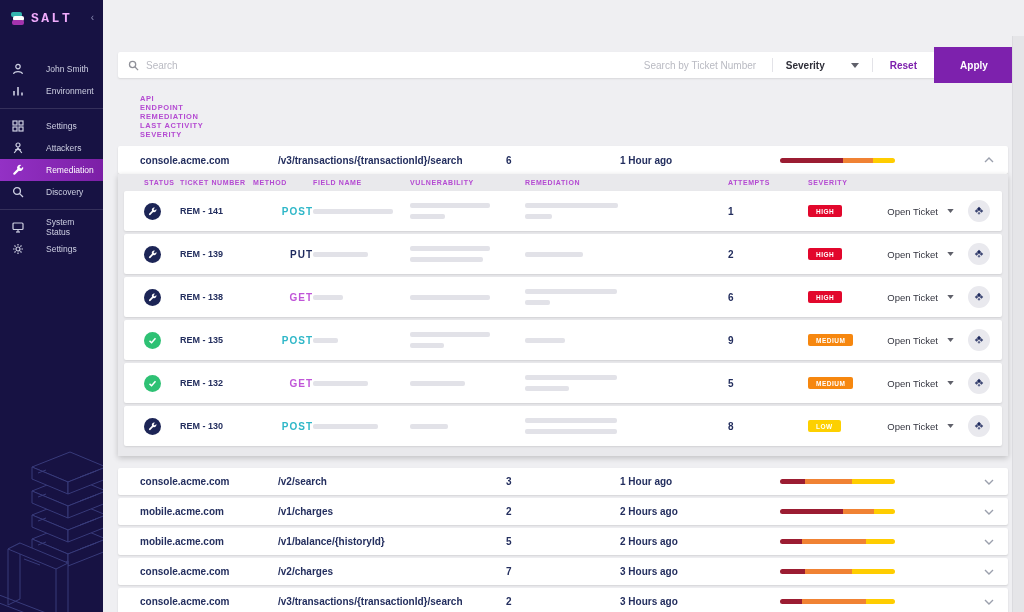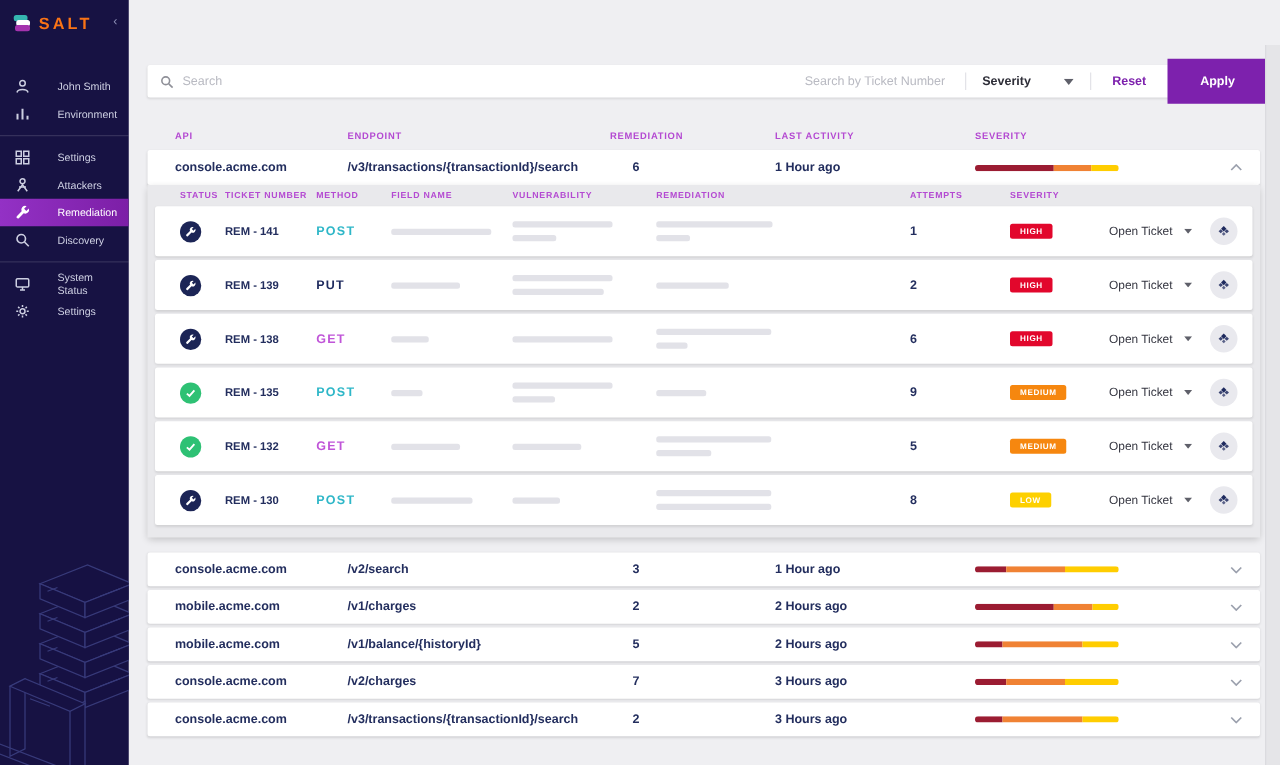--- a/index.html
+++ b/index.html
@@ -3,21 +3,21 @@
 <meta charset="utf-8">
 <style>
   * { margin:0; padding:0; box-sizing:border-box; }
   html,body { width:1024px; height:612px; overflow:hidden; }
   body { font-family:"Liberation Sans", sans-serif; background:#efeff2; position:relative; }
 
   
   .sidebar { position:absolute; left:0; top:0; width:103px; height:612px;
              background:var(--sidebar-bg,#171243); color:#cdcfe2; z-index:6; overflow:hidden; }
   .logo-row { height:36px; display:flex; align-items:center; gap:5px; padding:0 9px 0 10px; }
-  .logo-text { color:#f97316; font-weight:bold; font-size:13px; letter-spacing:2.5px; flex:1; }
+  .logo-text { color:#f0abfc; font-weight:bold; font-size:13px; letter-spacing:2.5px; flex:1;font-family:Liberation Mono, monospace; }
   .collapse { color:#8b8db4; font-size:10px; cursor:pointer; line-height:1; }
   .nav { margin-top:22px; }
   .nav-item { height:22px; display:flex; align-items:center; gap:22px; padding:0 9px 0 11px;
               font-size:8.5px; cursor:pointer; }
   .nav-item .ico { width:13px; height:13px; display:flex; align-items:center; justify-content:center; flex:none; }
   .nav-item.active { background:linear-gradient(90deg,#9331c5,#7c1fa6); color:#fff; }
   .badge-circle { margin-left:auto; background:#8d2eb8; color:#fff; min-width:13px; height:13px;
                   border-radius:50%; font-size:6.5px; font-weight:bold; display:flex; align-items:center; justify-content:center; }
   .badge-pill { margin-left:auto; background:#fff; color:#7d21ad; border-radius:8px;
                 font-size:6.5px; font-weight:bold; padding:2px 5px; }
@@ -43,21 +43,21 @@
   .ticket-input { width:128px; }
   .vdiv { width:1px; height:14px; background:#e3e3e8; }
   .severity-select { display:flex; align-items:center; gap:26px; padding:0 13px; font-size:10px;
                      font-weight:bold; color:#2e2e38; cursor:pointer; }
   .reset { color:var(--accent-purple,#7d21ad); font-size:10px; font-weight:bold; padding:0 17px; cursor:pointer; }
   .apply { width:80px; height:36px; border:none; background:var(--accent-purple,#7d21ad); color:#fff;
            font-family:inherit; font-size:10px; font-weight:bold; border-radius:0 2px 2px 0; cursor:pointer; }
 
   
   .col-label { font-size:7.5px; font-weight:bold; letter-spacing:.6px; color:var(--col-purple,#b44ad2); }
-  .table-head { display:flex; width:890px; margin-top:26px; padding:0 0 7px 22px; }
+  .table-head { display:flex; width:890px; margin-top:16px; padding:0 0 7px 22px;flex-direction:column; }
   .c-api { width:138px; } .c-endpoint { width:210px; } .c-rem { width:132px; }
   .c-last { width:160px; } .c-sev { width:115px; }
 
   .group-card { width:890px; height:27px; background:#fff; border-radius:2px;
                 box-shadow:0 1px 2px rgba(0,0,0,.12); display:flex; align-items:center;
                 padding-left:22px; margin-bottom:3px; font-size:10px; font-weight:bold;
                 color:var(--navy,#232e5e); cursor:pointer; }
   .group-card .count { padding-left:18px; }
   .group-card.expanded { height:28px; margin-bottom:0; }
   .sev-bar { width:115px; height:5px; border-radius:3px; overflow:hidden; display:flex; background:transparent; }
@@ -75,21 +75,21 @@
   .s-field { width:97px; } .s-vuln { width:115px; } .s-rem { width:178px; }
   .s-att { width:85px; padding-left:25px; } .s-sev { width:80px; padding-left:20px; }
   .sub-head .col-label { font-size:7px; }
 
   .sub-row { height:40px; background:#fff; border-radius:2px; box-shadow:0 1px 2px rgba(0,0,0,.1);
              display:flex; align-items:center; padding-left:20px; margin-bottom:3px; }
   .status-circle { width:17px; height:17px; border-radius:50%; display:flex; align-items:center; justify-content:center; }
   .status-wrench { background:var(--wrench-navy,#1c2556); }
   .status-check  { background:var(--check-green,#2ec174); }
   .ticket { font-size:9px; font-weight:bold; color:var(--navy,#232e5e); }
-  .method { font-size:10px; font-weight:bold; letter-spacing:1px; }
+  .method { font-size:10px; font-weight:bold; letter-spacing:1px;text-align:right; }
   .method-POST { color:var(--method-post,#2fb7c8); }
   .method-PUT  { color:var(--method-put,#1e2a5e); }
   .method-GET  { color:var(--method-get,#c055d8); }
   .bars { display:flex; flex-direction:column; gap:6px; justify-content:center; }
   .skel { height:5px; border-radius:2px; background:#e2e2e8; }
   .attempts { font-size:10px; font-weight:bold; color:var(--navy,#232e5e); }
   .sev-badge { height:12px; border-radius:2px; color:#fff; font-size:6.5px; font-weight:bold;
                letter-spacing:.5px; display:inline-flex; align-items:center; padding:0 8px; }
   .badge-high { background:var(--badge-high,#e2072c); }
   .badge-medium { background:var(--badge-medium,#f6870f); }

